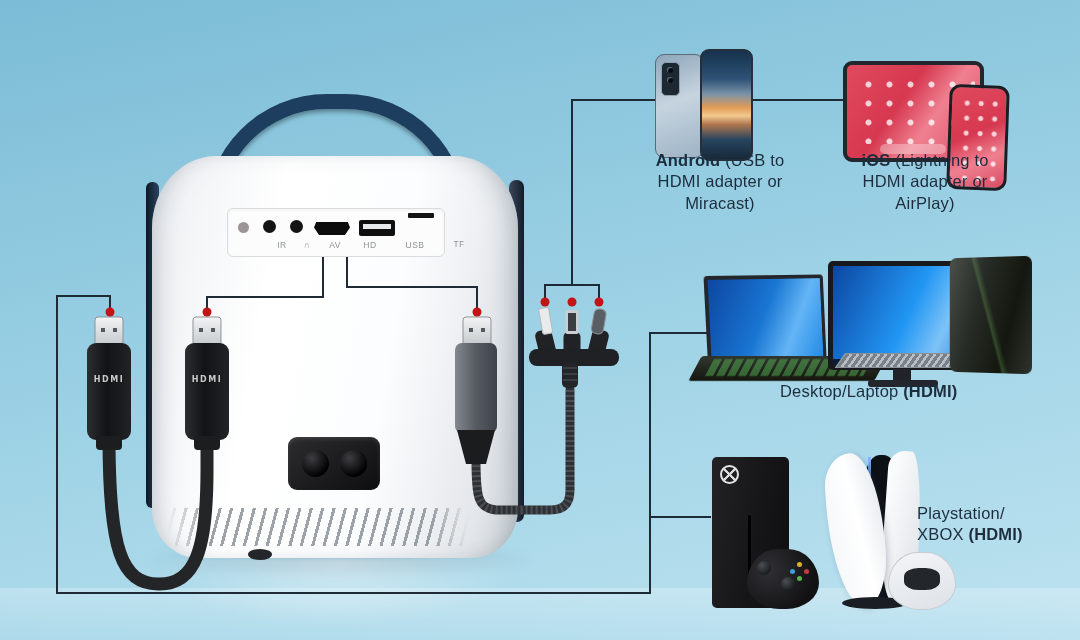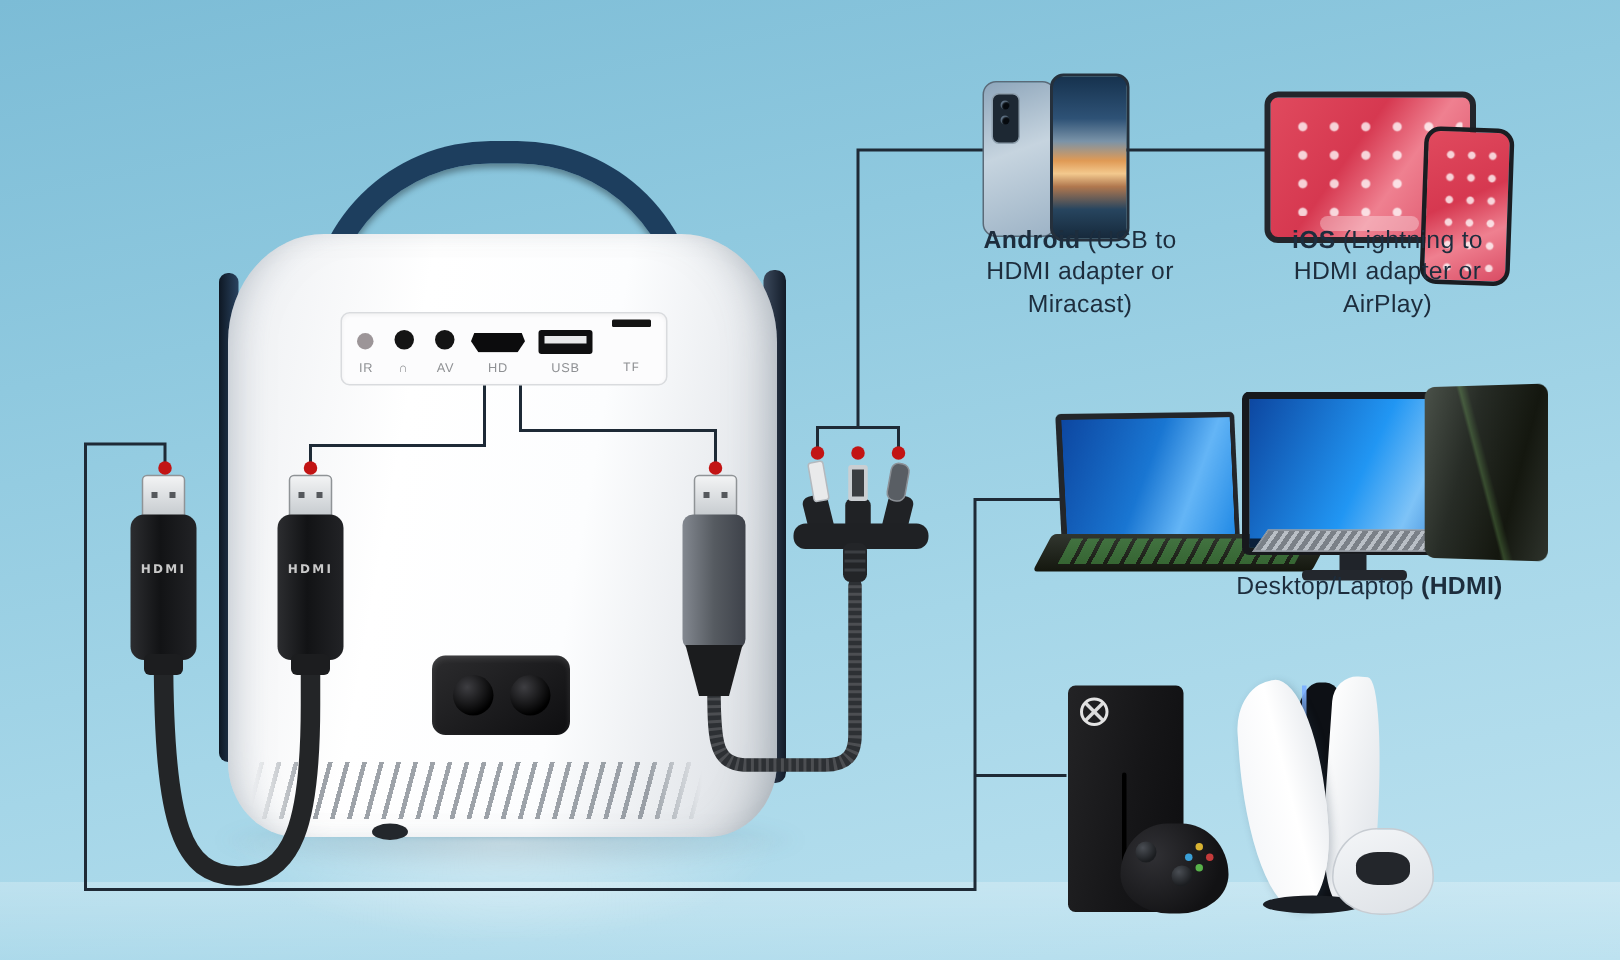--- a/index.html
+++ b/index.html
@@ -34,21 +34,21 @@
     box-shadow:inset 0 1px 3px rgba(0,0,0,.05);}
   .dot-port{border-radius:50%;}
   .ir-dot{left:10px;top:13px;width:11px;height:11px;background:#9c9598;}
   .hp-dot{left:35px;top:11px;width:13px;height:13px;background:#141414;}
   .av-dot{left:62px;top:11px;width:13px;height:13px;background:#141414;}
   .hdmi-port{left:86px;top:13px;width:36px;height:13px;background:#0c0c0d;
     clip-path:polygon(6% 0,94% 0,100% 42%,86% 100%,14% 100%,0 42%);}
   .usb-port{left:131px;top:11px;width:36px;height:16px;background:#0f0f10;border-radius:2px;}
   .usb-tongue{left:4px;top:4px;width:28px;height:5px;background:#e8e9ea;}
   .tf-slot{left:180px;top:4px;width:26px;height:5px;background:#141414;border-radius:1px;}
-  .port-label{top:31px;font-size:8.5px;color:#8f9194;text-align:center;letter-spacing:.5px;}
+  .port-label{top:31px;font-size:8.5px;color:#8f9194;text-align:center;letter-spacing:.5px;margin-left:38px;}
   .pl-ir{left:6px;width:20px;} .pl-hp{left:31px;width:20px;} .pl-av{left:58px;width:22px;text-align:center;}
   .pl-hd{left:88px;width:32px;} .pl-usb{left:131px;width:36px;text-align:center;} .pl-tf{left:178px;width:30px;font-family:Liberation Mono, monospace;}
   .power-socket{left:288px;top:437px;width:92px;height:53px;z-index:3;border-radius:9px;
     background:linear-gradient(145deg,#2c2c2e,#0e0e10);box-shadow:inset 0 2px 4px rgba(255,255,255,.12);}
   .socket-hole{width:27px;height:27px;border-radius:50%;top:13px;
     background:radial-gradient(circle at 35% 30%,#3e3e42,#000 72%);}
   .hole-l{left:14px;} .hole-r{left:52px;}
   .vents{left:168px;top:508px;width:300px;height:38px;z-index:3;opacity:.85;
     background:repeating-linear-gradient(105deg,rgba(150,156,163,0) 0 5px,rgba(128,135,143,.9) 5px 8px,rgba(150,156,163,0) 8px 11px);
     -webkit-mask:linear-gradient(90deg,transparent,#000 12%,#000 88%,transparent);
@@ -61,21 +61,21 @@
   
   .title-badge{left:170px;top:38px;width:308px;height:40px;z-index:6;background:#fff;border-radius:21px;
     display:flex;align-items:center;justify-content:center;font-size:23px;font-weight:700;color:#171717;
     letter-spacing:.3px;box-shadow:0 2px 6px rgba(40,70,90,.18);}
 
   
   .dev-label{z-index:6;color:#1d2d3d;font-size:16.5px;line-height:1.3;letter-spacing:.2px;}
   .b{font-weight:700;}
   .lbl-android{left:630px;top:150px;width:180px;text-align:center;}
   .lbl-ios{left:835px;top:150px;width:180px;text-align:center;}
-  .lbl-desktop{left:780px;top:381px;width:266px;text-align:center;}
+  .lbl-desktop{left:780px;top:381px;width:266px;text-align:left;}
   .lbl-console{left:917px;top:503px;width:160px;text-align:left;}
 
   
   .dev{z-index:5;}
   .phone-back{left:655px;top:54px;width:47px;height:102px;border-radius:9px;border:1px solid #5a6a78;
     background:linear-gradient(160deg,#8ea6bb,#c6d4df 45%,#9db3c6);}
   .cam-module{left:5px;top:7px;width:17px;height:32px;border-radius:5px;background:#1d2833;border:1px solid #8fa0ae;}
   .lens{left:5px;width:6px;height:6px;border-radius:50%;background:#060a0e;box-shadow:inset 1px 1px 1px rgba(160,190,220,.6);}
   .lens1{top:4px;} .lens2{top:14px;}
   .phone-front{left:700px;top:49px;width:49px;height:108px;border-radius:9px;border:2px solid #25303c;
@@ -314,14 +314,18 @@
     <span>Miracast)</span>
   </div>
   <div class="abs dev-label lbl-ios">
     <span class="b">iOS</span><span> (Lightning to</span><br>
     <span>HDMI adapter or</span><br>
     <span>AirPlay)</span>
   </div>
   <div class="abs dev-label lbl-desktop">
     <span>Desktop/Laptop </span><span class="b">(HDMI)</span>
   </div>
+  <div class="abs dev-label lbl-console">
+    <span>Playstation/</span><br>
+    <span>XBOX </span><span class="b">(HDMI)</span>
+  </div>
 
 </div>
 
 </body></html>

